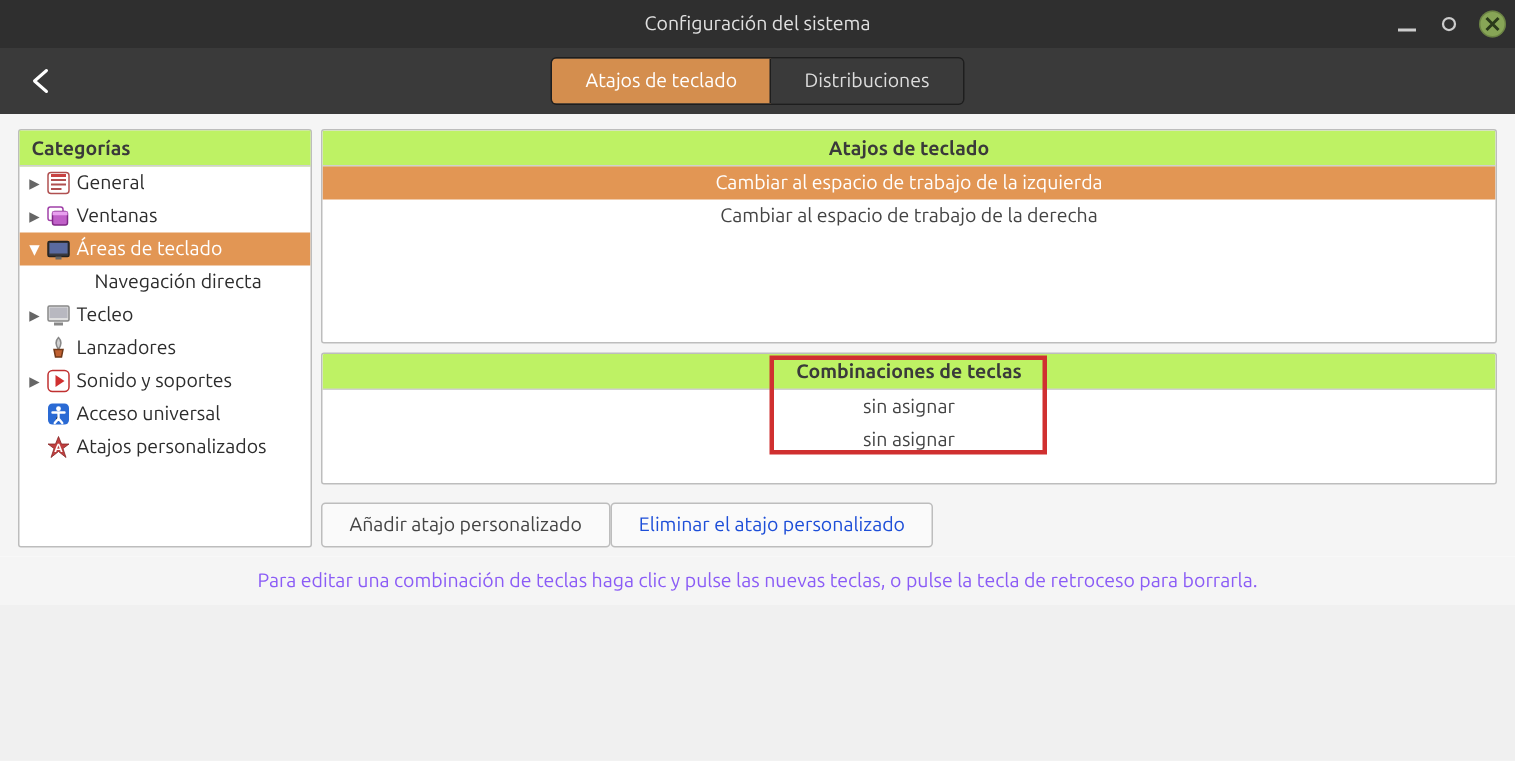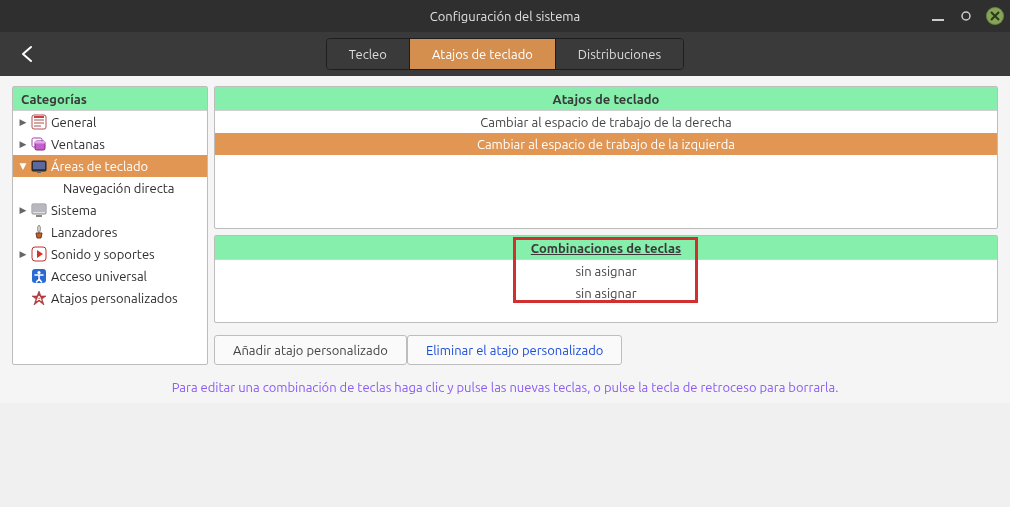--- a/index.html
+++ b/index.html
@@ -64,21 +64,21 @@
     background:#f5f5f5;
     overflow:hidden;
   }
   .pane {
     border:1px solid #bdbdbd; background:#fff; border-radius:2px;
     display:flex; flex-direction:column;
   }
   .sidebar { width:196px; }
   .main { flex:1; display:flex; flex-direction:column; gap:6px; background:transparent; border:none;}
   .listheader {
-    height:24px; background:#86efac;
+    height:24px; background:#bef264;
     border-bottom:1px solid #d0d0d0;
     display:flex; align-items:center; padding:0 8px;
     font-weight:bold; color:#3a3a3a;
   }
 
   .tree { flex:1; overflow:auto; padding:0; }
   .tree-item {
     height:22px; display:flex; align-items:center;
     padding-left:4px; gap:2px; color:#2d2d2d;
     white-space:nowrap;
@@ -93,21 +93,21 @@
 
   .icon svg { width:16px; height:16px; }
 
   .main-list {
     border:1px solid #bdbdbd; background:#fff; border-radius:2px;
     display:flex; flex-direction:column;
     overflow:hidden;
   }
   .main-upper { height:200px; }
   .main-lower { height:122px; position:relative; }
-  .main-lower .listheader { justify-content:center; font-weight:bold;text-decoration:underline; }
+  .main-lower .listheader { justify-content:center; font-weight:bold; }
   .main-list .listheader { justify-content:center; font-weight:bold; }
   .main-list .row, .main-lower .row {
     height:22px; display:flex; align-items:center; justify-content:center;
     color:#444;
   }
   .main-list .row.sel { background:#e29654; color:#fff; }
   .highlight-box {
     position:absolute; border:3px solid #d03030;
     left:298px; top:1px; width:185px; height:66px;
     pointer-events:none;
@@ -153,21 +153,20 @@
     </div>
   </div>
 
   <div class="toolbar">
     <div class="back-btn">
       <svg width="20" height="20" viewBox="0 0 20 20">
           <path d="M13 3 L5 10 L13 17" stroke="#fff" stroke-width="2" fill="none" stroke-linecap="round" stroke-linejoin="round"></path>
         </svg>
     </div>
     <div class="tabbar">
-      <div class="tab">Tecleo</div>
       <div class="tab active">Atajos de teclado</div>
       <div class="tab">Distribuciones</div>
     </div>
   </div>
 
   <div class="content">
     <div class="pane sidebar">
       <div class="listheader">Categorías</div>
       <div class="tree">
         <div class="tree-item">
@@ -208,21 +207,21 @@
         </div>
         <div class="tree-item">
           <span class="exp">▶</span>
           <span class="icon">
             <svg viewBox="0 0 16 16">
                 <rect x="1" y="2" width="14" height="10" rx="1" fill="#e0e0e0" stroke="#888"></rect>
                 <rect x="2" y="3" width="12" height="7" fill="#b8b8c0"></rect>
                 <rect x="5" y="13" width="6" height="2" fill="#888"></rect>
               </svg>
           </span>
-          <span>Sistema</span>
+          <span>Tecleo</span>
         </div>
         <div class="tree-item">
           <span class="exp"></span>
           <span class="icon">
             <svg viewBox="0 0 16 16">
                 <path d="M8 1 C10 3 10 6 8 9 C6 6 6 3 8 1 Z" fill="#d0d0d0" stroke="#888"></path>
                 <path d="M5 9 L8 9 L11 9 L10 14 L6 14 Z" fill="#c06030" stroke="#703818"></path>
               </svg>
           </span>
           <span>Lanzadores</span>
@@ -257,22 +256,22 @@
               </svg>
           </span>
           <span>Atajos personalizados</span>
         </div>
       </div>
     </div>
 
     <div class="main">
       <div class="main-list main-upper">
         <div class="listheader">Atajos de teclado</div>
+        <div class="row sel">Cambiar al espacio de trabajo de la izquierda</div>
         <div class="row">Cambiar al espacio de trabajo de la derecha</div>
-        <div class="row sel">Cambiar al espacio de trabajo de la izquierda</div>
       </div>
 
       <div class="main-list main-lower">
         <div class="listheader">Combinaciones de teclas</div>
         <div class="row">sin asignar</div>
         <div class="row">sin asignar</div>
         <div class="highlight-box"></div>
       </div>
 
       <div class="buttons-row">

